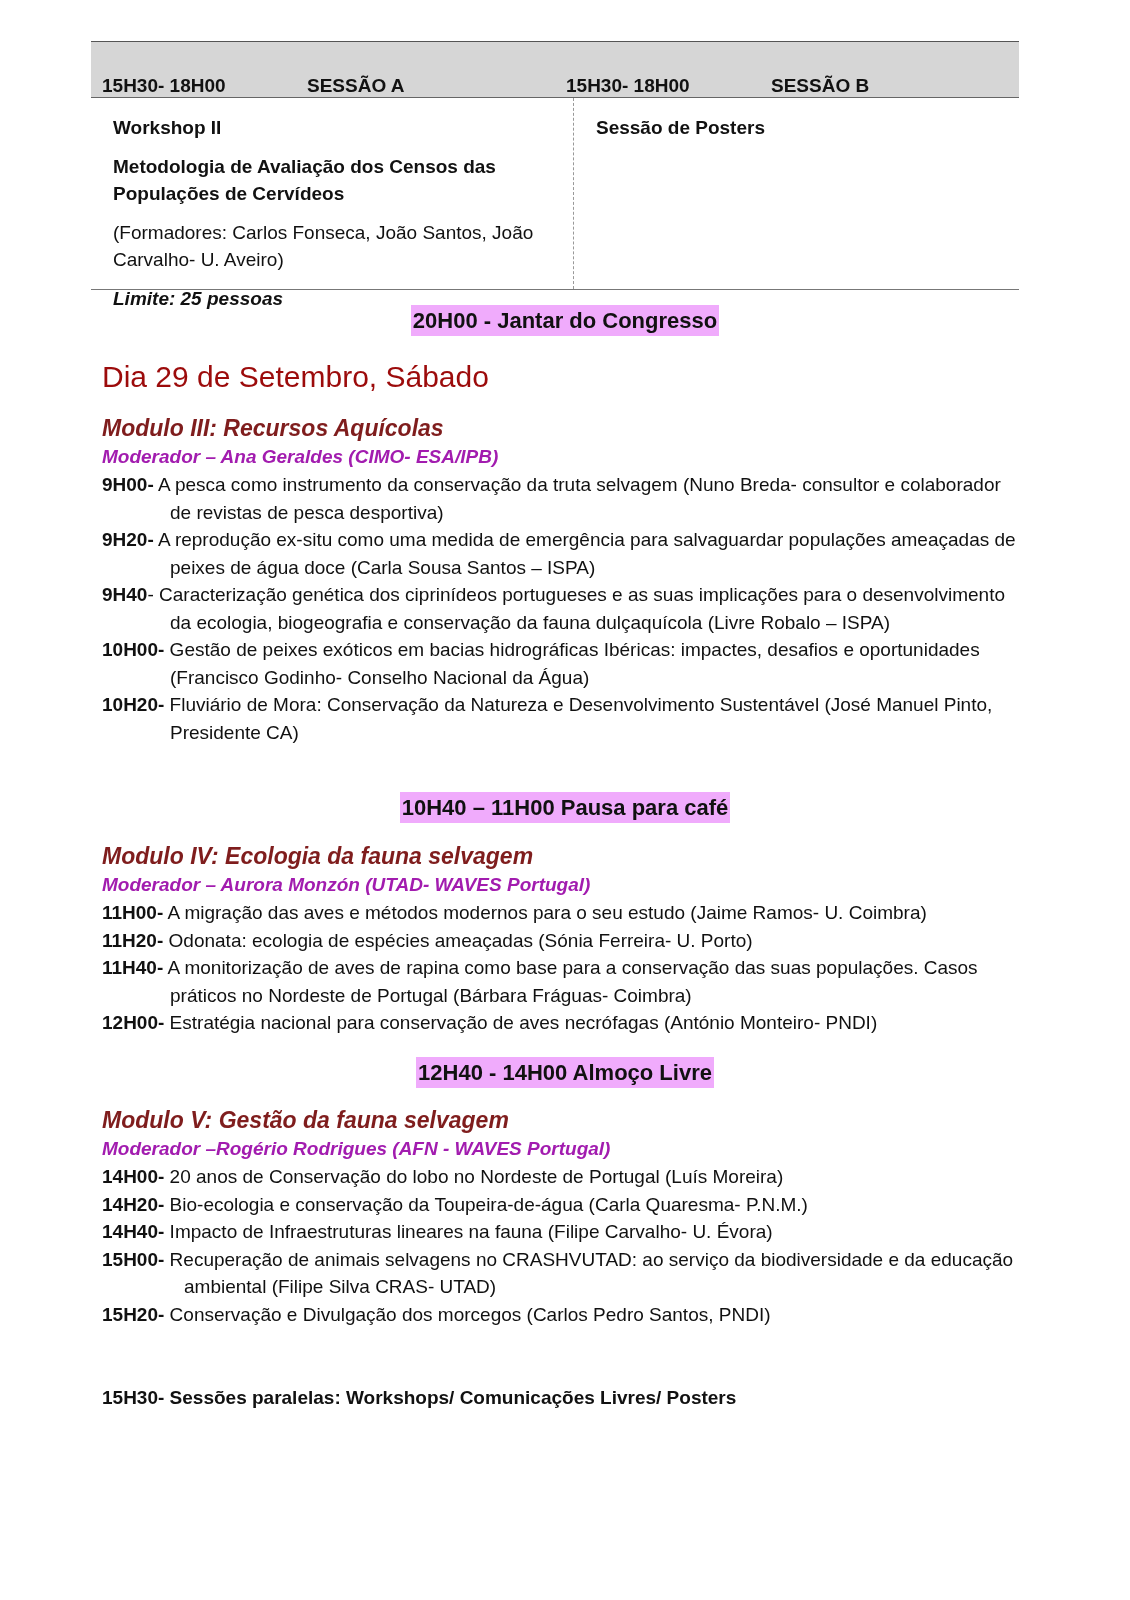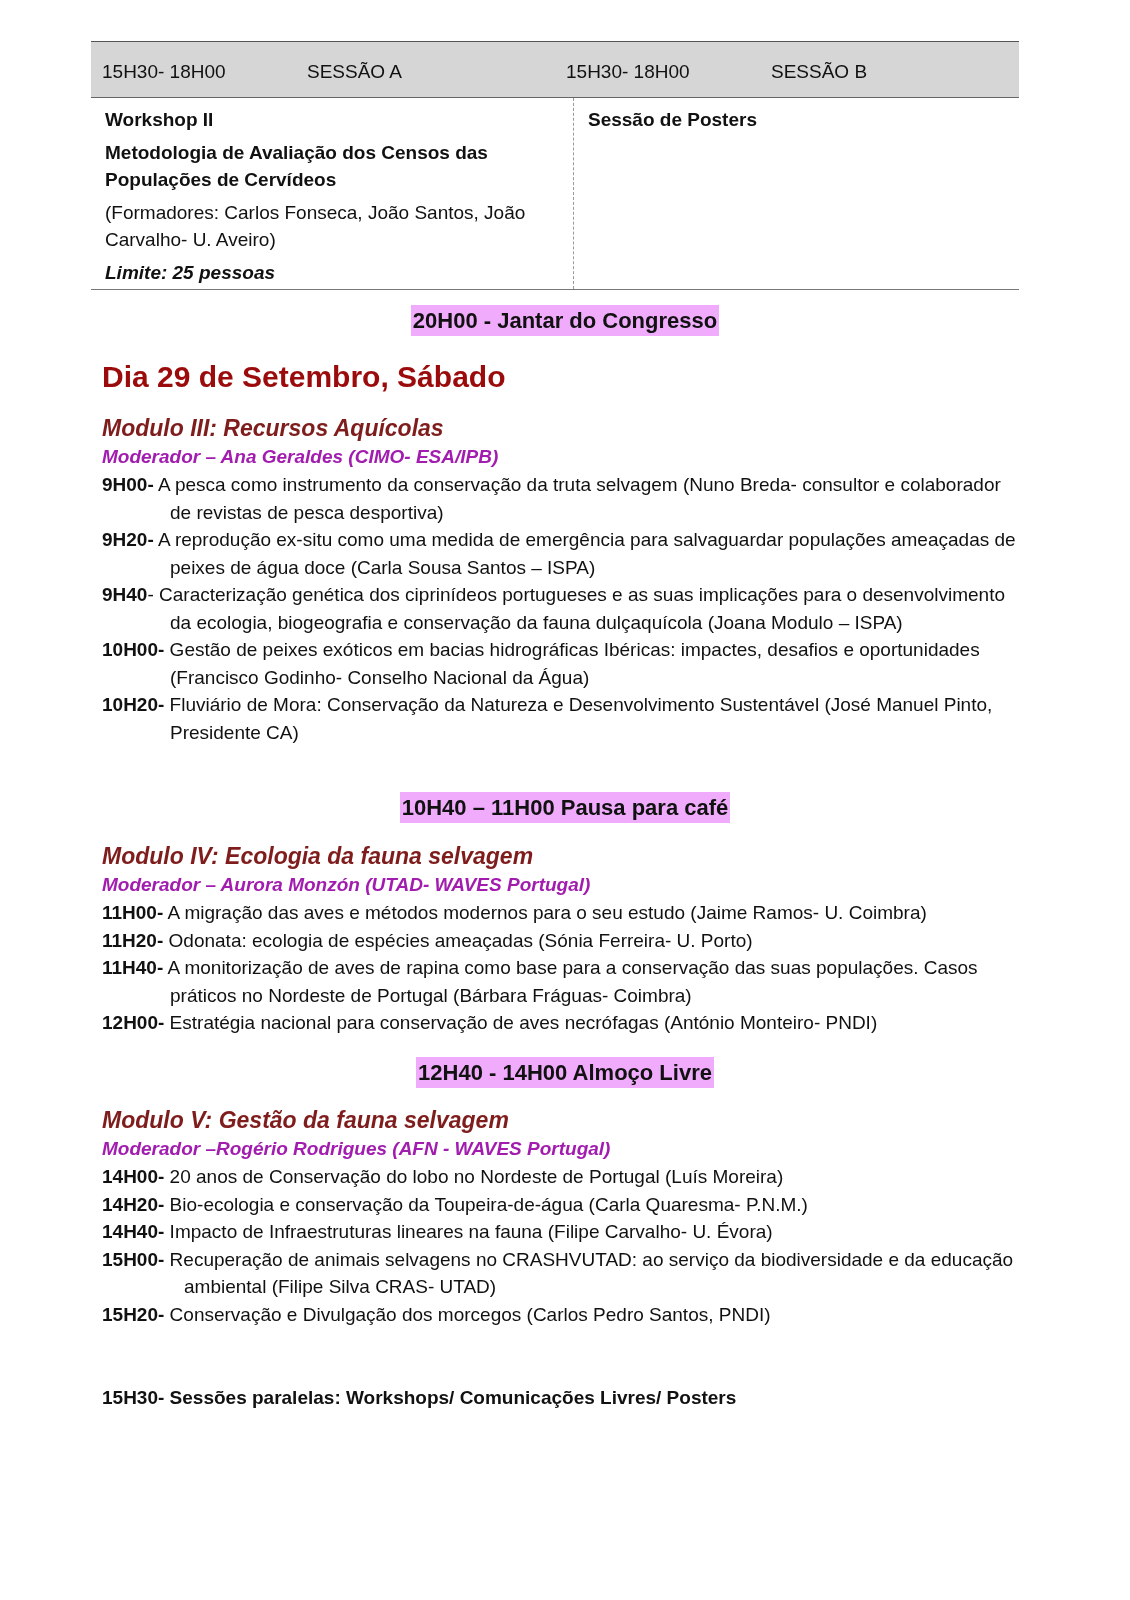--- a/index.html
+++ b/index.html
@@ -4,38 +4,38 @@
 <style>
   html, body { margin: 0; padding: 0; background: #ffffff; }
   body { width: 1130px; height: 1600px; position: relative; overflow: hidden;
          font-family: "Liberation Sans", sans-serif; color: #111; }
   .page { position: absolute; left: 0; top: 0; width: 1130px; height: 1600px; }
 
   
   .sess-table { position: absolute; left: 91px; top: 41px; width: 928px;
                 border-top: 1.5px solid #555; border-bottom: 1.5px solid #777; }
   .sess-head { display: flex; background: #d6d6d6; height: 55px; border-bottom: 1.5px solid #666; }
-  .sess-head .col { width: 50%; display: flex; align-items: center; padding-top: 4px;
-                    font-weight: normal; font-size: 19px; }
+  .sess-head .col { width: 50%; display: flex; align-items: flex-end; padding-top: 4px;
+                    font-weight: bold; font-size: 19px; }
   .sess-head .col .time { margin-left: 11px; width: 205px; }
   .sess-head .col:nth-child(2) .time { margin-left: 11px; }
   .sess-body { display: flex; height: 191px; }
   .sess-body .col { width: 50%; box-sizing: border-box; padding: 4px 10px; font-size: 19px; }
   .sess-body .col.left { border-right: 1.5px dashed #999; width: 483px; }
   .sess-body .col.right { width: 445px; }
-  .sess-body p { margin: 4px; line-height: 27px; }
+  .sess-body p { margin: 12px; line-height: 27px; }
   .b { font-weight: bold; }
   .bi { font-weight: bold; font-style: italic; }
   .gap6 { margin-top: 6px !important; }
 
   
   .banner { position: absolute; left: 0; width: 1130px; text-align: center; }
   .banner span { background: #f0abfc; font-weight: bold; font-size: 22px; padding: 3px 2px; }
 
-  .day-title { position: absolute; left: 102px; top: 360px; font-size: 30px; font-weight: bold; color: #9c0b0b; }
+  .day-title { position: absolute; left: 102px; top: 360px; font-size: 30px; font-weight: normal; color: #9c0b0b; }
 
   .module { position: absolute; left: 102px; width: 920px; }
   .mod-title { font-size: 23px; font-weight: bold; font-style: italic; color: #7f1d1d; margin: 0; line-height: 30px; }
   .moderator { font-size: 19px; font-weight: bold; font-style: italic; color: #a21caf; margin: 0; line-height: 28px; }
   .talk { font-size: 19px; margin: 0; line-height: 27.5px; padding-left: 68px; text-indent: -68px; }
   .talk .time { font-weight: bold; }
   .talk .title { }
   .talk.wide { padding-left: 82px; text-indent: -82px; }
   .final { position: absolute; left: 102px; top: 1387px; font-size: 19px; font-weight: bold; }
 </style>
@@ -72,21 +72,21 @@
     <span>20H00 - Jantar do Congresso</span>
   </div>
 
   <div class="day-title">Dia 29 de Setembro, Sábado</div>
 
   <div class="module" style="top:413px;">
     <p class="mod-title">Modulo III: Recursos Aquícolas</p>
     <p class="moderator">Moderador – Ana Geraldes (CIMO- ESA/IPB)</p>
     <p class="talk"><span class="time">9H00-</span> <span class="title">A pesca como instrumento da conservação da truta selvagem</span><span> (Nuno Breda- consultor e colaborador de revistas de pesca desportiva)</span></p>
     <p class="talk"><span class="time">9H20-</span> <span class="title">A reprodução ex-situ como uma medida de emergência para salvaguardar populações ameaçadas de peixes de água doce</span><span> (Carla Sousa Santos – ISPA)</span></p>
-    <p class="talk"><span class="time">9H40</span><span class="title">- Caracterização genética dos ciprinídeos portugueses e as suas implicações para o desenvolvimento da ecologia, biogeografia e conservação da fauna dulçaquícola</span><span> (Joana Modulo – ISPA)</span></p>
+    <p class="talk"><span class="time">9H40</span><span class="title">- Caracterização genética dos ciprinídeos portugueses e as suas implicações para o desenvolvimento da ecologia, biogeografia e conservação da fauna dulçaquícola</span><span> (Livre Robalo – ISPA)</span></p>
     <p class="talk"><span class="time">10H00-</span> <span class="title">Gestão de peixes exóticos em bacias hidrográficas Ibéricas: impactes, desafios e oportunidades</span><span>  (Francisco Godinho- Conselho Nacional da Água)</span></p>
     <p class="talk"><span class="time">10H20-</span> <span class="title">Fluviário de Mora: Conservação da Natureza e Desenvolvimento Sustentável</span><span> (José Manuel Pinto, Presidente CA)</span></p>
   </div>
 
   <div class="banner" style="top:795px;">
     <span>10H40 – 11H00 Pausa para café</span>
   </div>
 
   <div class="module" style="top:841px;">
     <p class="mod-title">Modulo IV: Ecologia da fauna selvagem</p>

